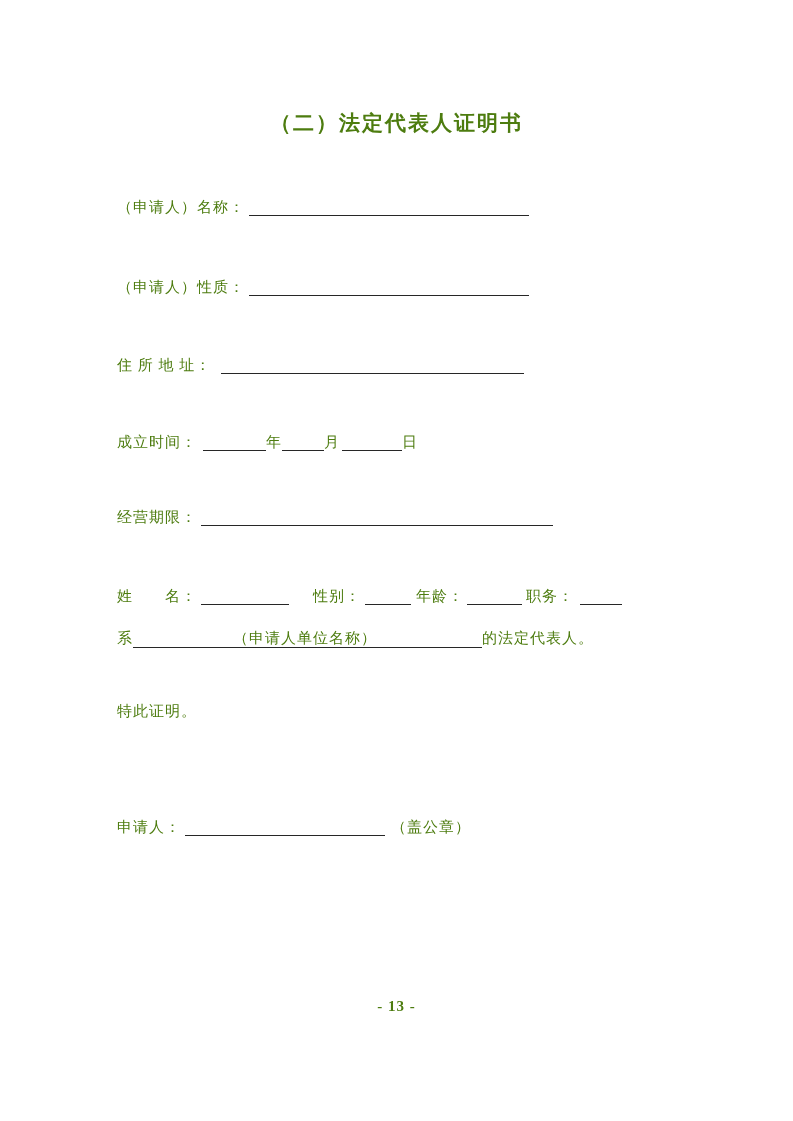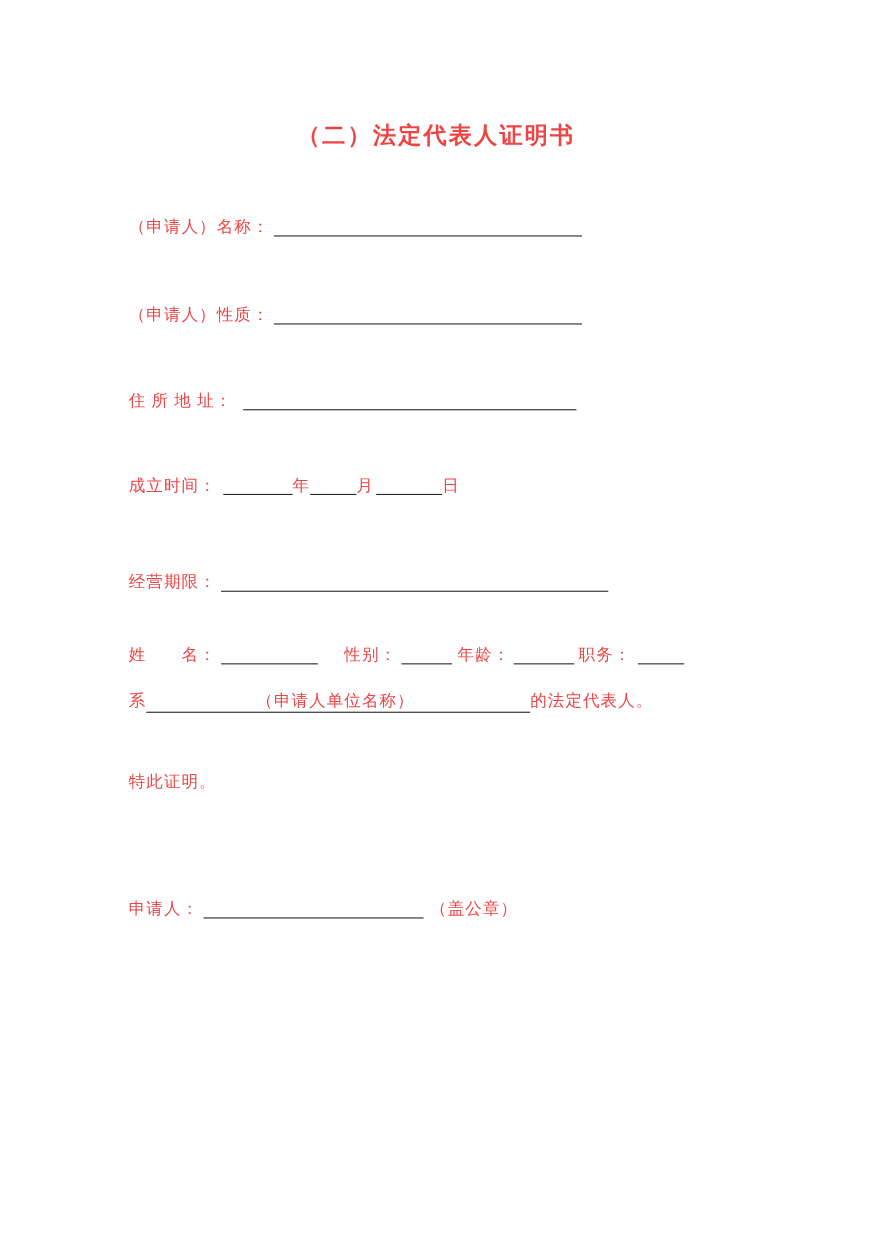--- a/index.html
+++ b/index.html
@@ -6,21 +6,21 @@
     margin: 0;
     padding: 0;
     background: #ffffff;
   }
   .page {
     position: relative;
     width: 793px;
     height: 1121px;
     background: #ffffff;
     font-family: "Liberation Serif", "DejaVu Serif", serif;
-    color: #ef4444;
+    color: #4d7c0f;
     overflow: hidden;
   }
   .doc-title {
     position: absolute;
     top: 109px;
     left: 0;
     width: 100%;
     text-align: center;
     font-size: 21px;
     font-weight: bold;
@@ -77,35 +77,36 @@
   </div>
 
   <div class="row" style="top:273px">
     <span>（申请人）性质：</span><span class="blank" style="width:280px; margin-left:4px"></span>
   </div>
 
   <div class="row" style="top:428px">
     <span>成立时间：</span><span class="blank" style="width:63px; margin-left:6px"></span><span>年</span><span class="blank" style="width:42px"></span><span>月</span><span class="blank" style="width:60px; margin-left:2px"></span><span>日</span>
   </div>
 
-  <div class="row" style="top:516px">
+  <div class="row" style="top:503px">
     <span>经营期限：</span><span class="blank" style="width:352px; margin-left:4px"></span>
   </div>
 
   <div class="row" style="top:582px">
     <span>姓　　名：</span><span class="blank" style="width:88px; margin-left:4px"></span><span style="margin-left:24px">性别：</span><span class="blank" style="width:46px; margin-left:4px"></span><span style="margin-left:5px">年龄：</span><span class="blank" style="width:55px; margin-left:3px"></span><span style="margin-left:4px">职务：</span><span class="blank" style="width:42px; margin-left:6px"></span>
   </div>
 
   <div class="row" style="top:624px">
     <span>系</span><span class="u-wrap"><span class="spacer" style="width:100px"></span><span>（申请人单位名称）</span><span class="spacer" style="width:105px"></span></span><span>的法定代表人。</span>
   </div>
 
   <div class="row" style="top:697px">
     <span>特此证明。</span>
   </div>
 
   <div class="row" style="top:813px">
     <span>申请人：</span><span class="blank" style="width:200px; margin-left:4px"></span><span style="margin-left:6px">（盖公章）</span>
   </div>
 
 
+  <div class="page-number">- 13 -</div>
 
 </div>
 
 </body></html>

